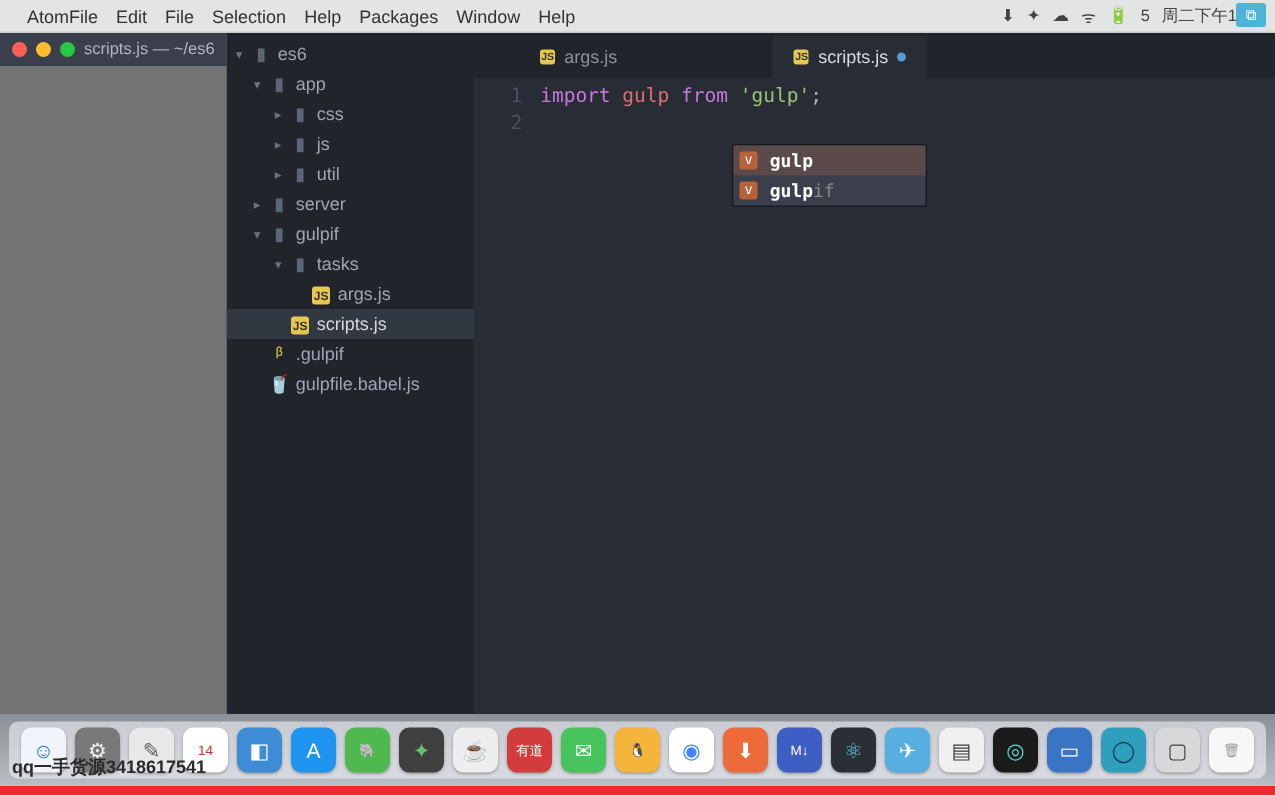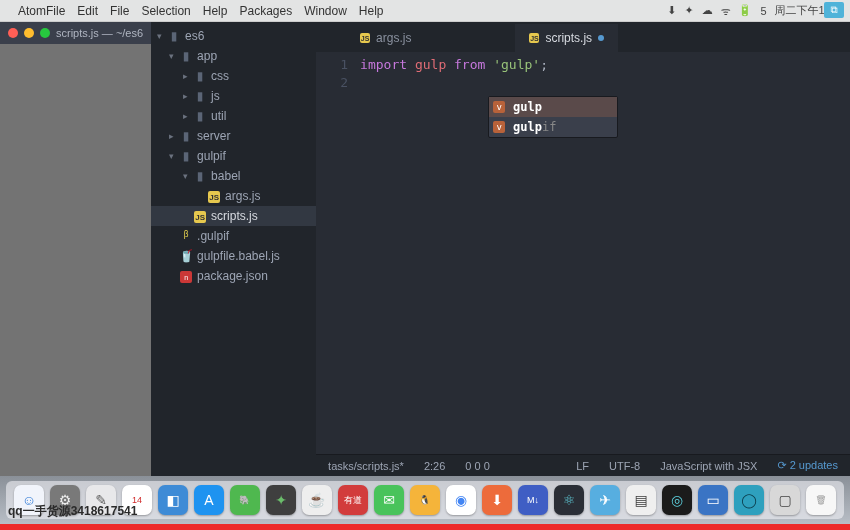--- a/index.html
+++ b/index.html
@@ -133,46 +133,41 @@
           <span>server</span>
         </div>
       <div class="tree-row d1">
           <span class="chev">▾</span>
           <span class="icon folder-ic">▮</span>
           <span>gulpif</span>
         </div>
       <div class="tree-row d2">
           <span class="chev">▾</span>
           <span class="icon folder-ic">▮</span>
-          <span>babel</span>
+          <span>tasks</span>
         </div>
       <div class="tree-row d3">
           <span class="chev"></span>
           <span class="icon"><span class="js-ic">JS</span></span>
           <span>args.js</span>
         </div>
       <div class="tree-row d2 selected">
           <span class="chev"></span>
           <span class="icon"><span class="js-ic">JS</span></span>
           <span>scripts.js</span>
         </div>
       <div class="tree-row d1">
           <span class="chev"></span>
           <span class="icon babel-ic">ᵝ</span>
           <span>.gulpif</span>
         </div>
       <div class="tree-row d1">
           <span class="chev"></span>
           <span class="icon gulp-ic">🥤</span>
           <span>gulpfile.babel.js</span>
-        </div>
-      <div class="tree-row d1">
-          <span class="chev"></span>
-          <span class="icon"><span class="npm-ic">n</span></span>
-          <span>package.json</span>
         </div>
     </div>
     <div class="editor-area">
       <div class="tabs">
         <div class="tabs-spacer" style="flex:0 0 30px"></div>
         <div class="tab">
             <span class="js-ic">JS</span>
             <span>args.js</span>
           </div>
         <div class="tabs-spacer" style="flex:0 0 90px"></div>
@@ -194,31 +189,20 @@
             <div class="ac-row selected">
                 <span class="ac-tag">v</span>
                 <span><span class="match">gulp</span><span class="tail"></span></span>
               </div>
             <div class="ac-row">
                 <span class="ac-tag">v</span>
                 <span><span class="match">gulp</span><span class="tail">if</span></span>
               </div>
           </div>
         </div>
-      </div>
-      <div class="statusbar">
-        <span class="pill">tasks/scripts.js*</span>
-        <span class="pill">2:26</span>
-        <span class="pill">0   0   0</span>
-        <span class="spacer"></span>
-        <span class="git"></span>
-        <span class="pill">LF</span>
-        <span class="pill">UTF-8</span>
-        <span class="pill">JavaScript with JSX</span>
-        <span class="pill" style="color:#5699d0">⟳ <span>2 updates</span></span>
       </div>
     </div>
   </div>
 </div>
 
 <div class="dock-area">
   <div class="dock" id="dock">
       <div class="dock-app" style="background: rgb(241, 244, 251); color: rgb(37, 115, 212); font-size: 14px;">☺</div>
       <div class="dock-app" style="background: rgb(121, 121, 121); color: rgb(238, 238, 238); font-size: 14px;">⚙</div>
       <div class="dock-app" style="background: rgb(232, 232, 234); color: rgb(91, 91, 91); font-size: 14px;">✎</div>

